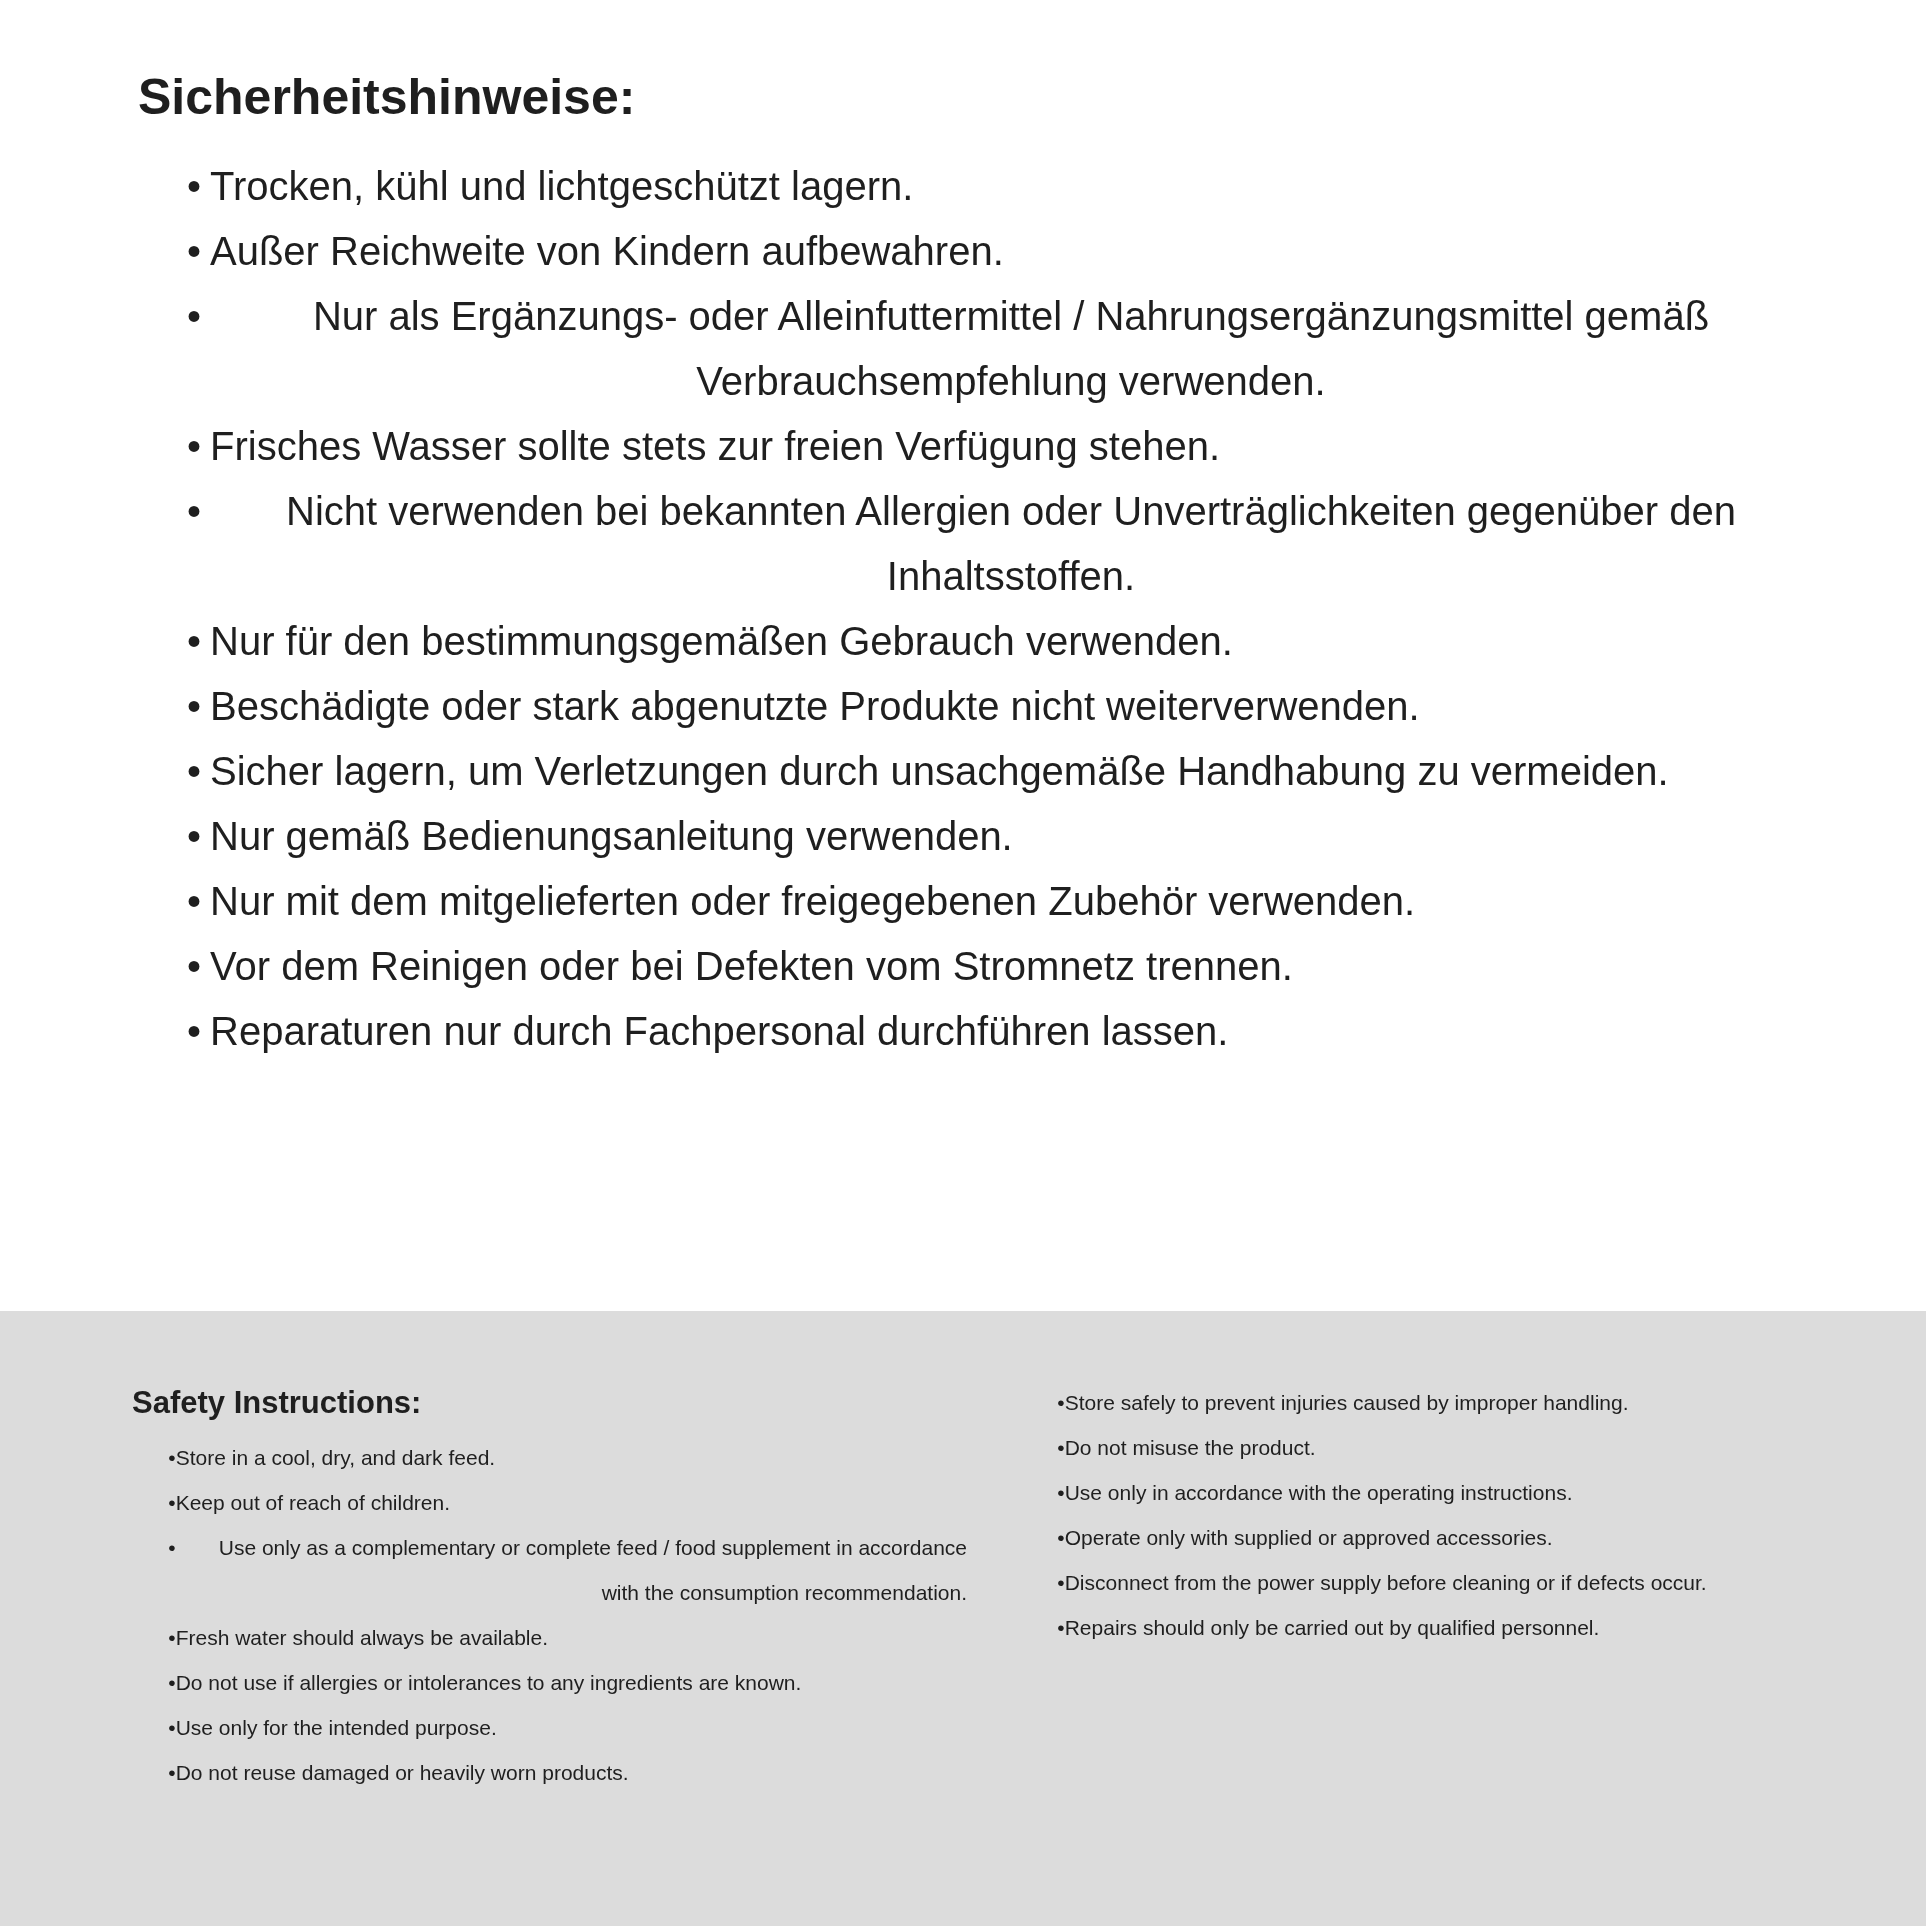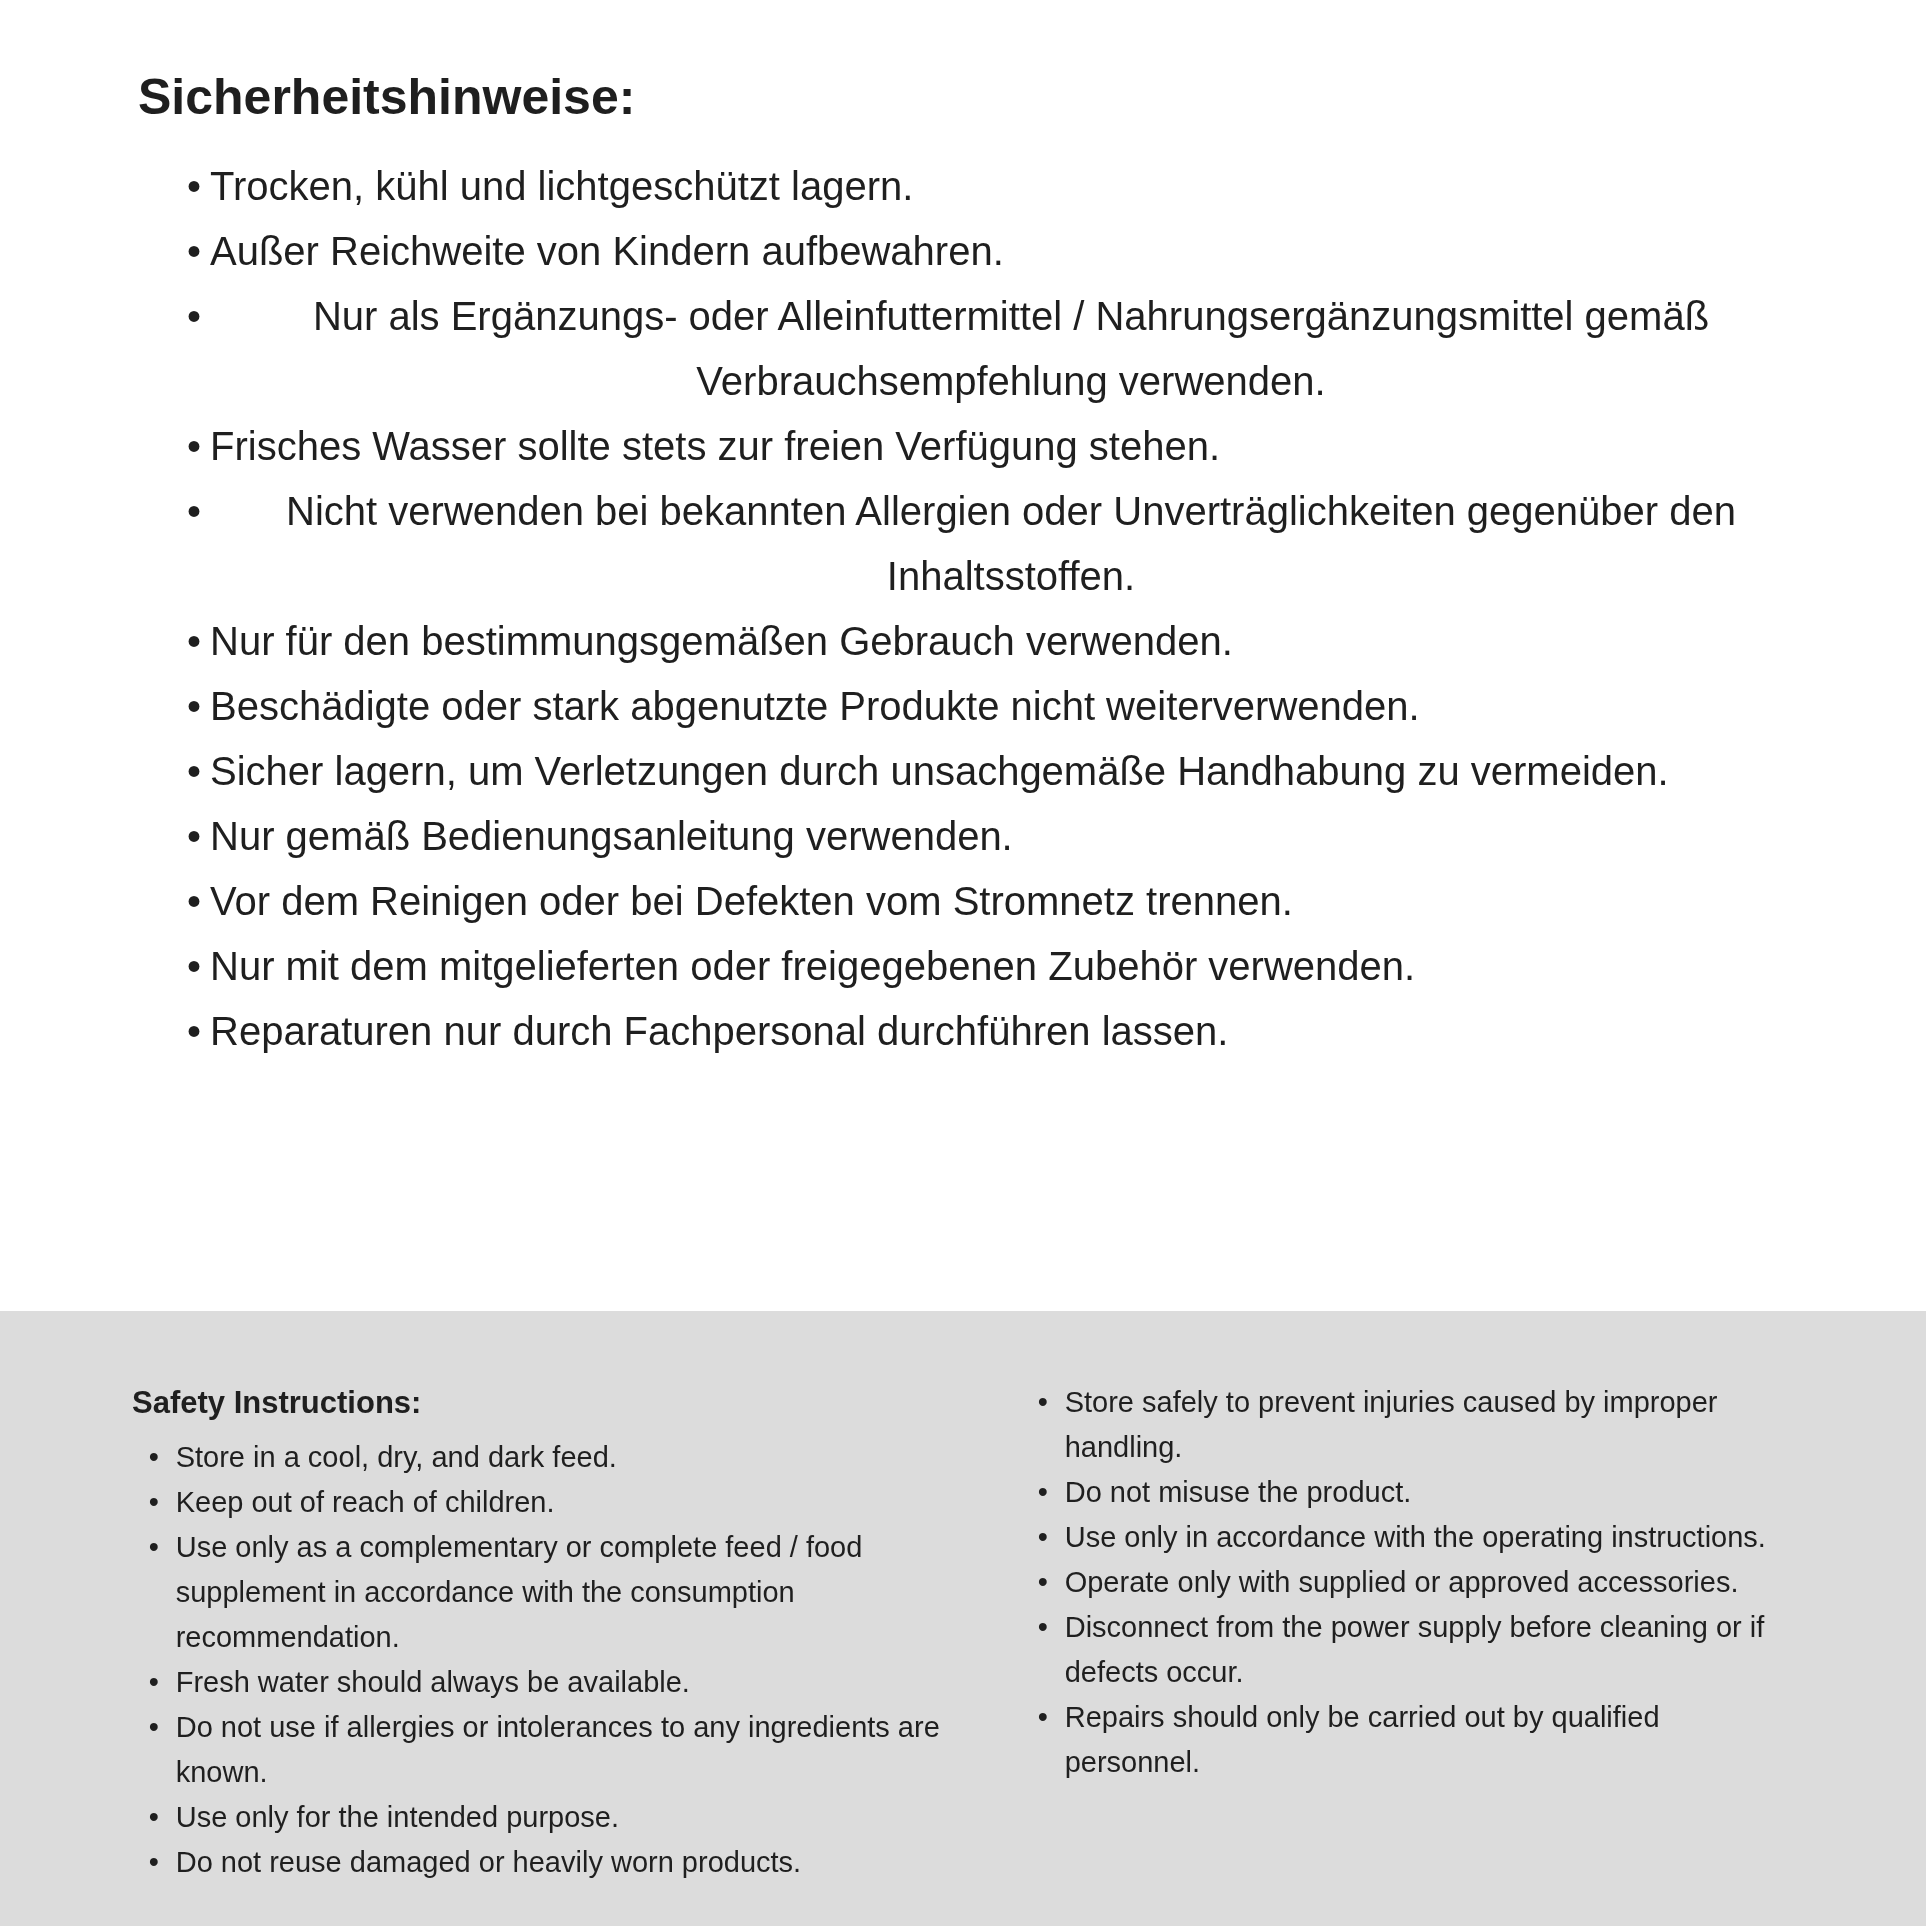--- a/index.html
+++ b/index.html
@@ -68,22 +68,23 @@
     font-weight:700;
     margin:0 0 10.3px 0;
   }
   .en-list{
     list-style:none;
     margin:0;
     padding:0 0 0 16.7px;
   }
   .en-list li{
     display:flex;
-    font-size:29px;
+    font-size:21px;
     line-height:45px;
+    text-align:right;
   }
   .en-list li::before{
     content:"\2022";
     flex:0 0 27px;
   }
 </style>
 </head>
 <body>
 
 <div class="page">
@@ -113,24 +114,24 @@
         <li>
           <span>Beschädigte oder stark abgenutzte Produkte nicht weiterverwenden.</span>
         </li>
         <li>
           <span>Sicher lagern, um Verletzungen durch unsachgemäße Handhabung zu vermeiden.</span>
         </li>
         <li>
           <span>Nur gemäß Bedienungsanleitung verwenden.</span>
         </li>
         <li>
-          <span>Vor dem Reinigen oder bei Defekten vom Stromnetz trennen.</span>
+          <span>Nur mit dem mitgelieferten oder freigegebenen Zubehör verwenden.</span>
         </li>
         <li>
-          <span>Nur mit dem mitgelieferten oder freigegebenen Zubehör verwenden.</span>
+          <span>Vor dem Reinigen oder bei Defekten vom Stromnetz trennen.</span>
         </li>
         <li>
           <span>Reparaturen nur durch Fachpersonal durchführen lassen.</span>
         </li>
       </ul>
   </section>
 
   <section class="section-en">
     <div class="en-col-left">
       <h2 class="en-title">Safety Instructions:</h2>

